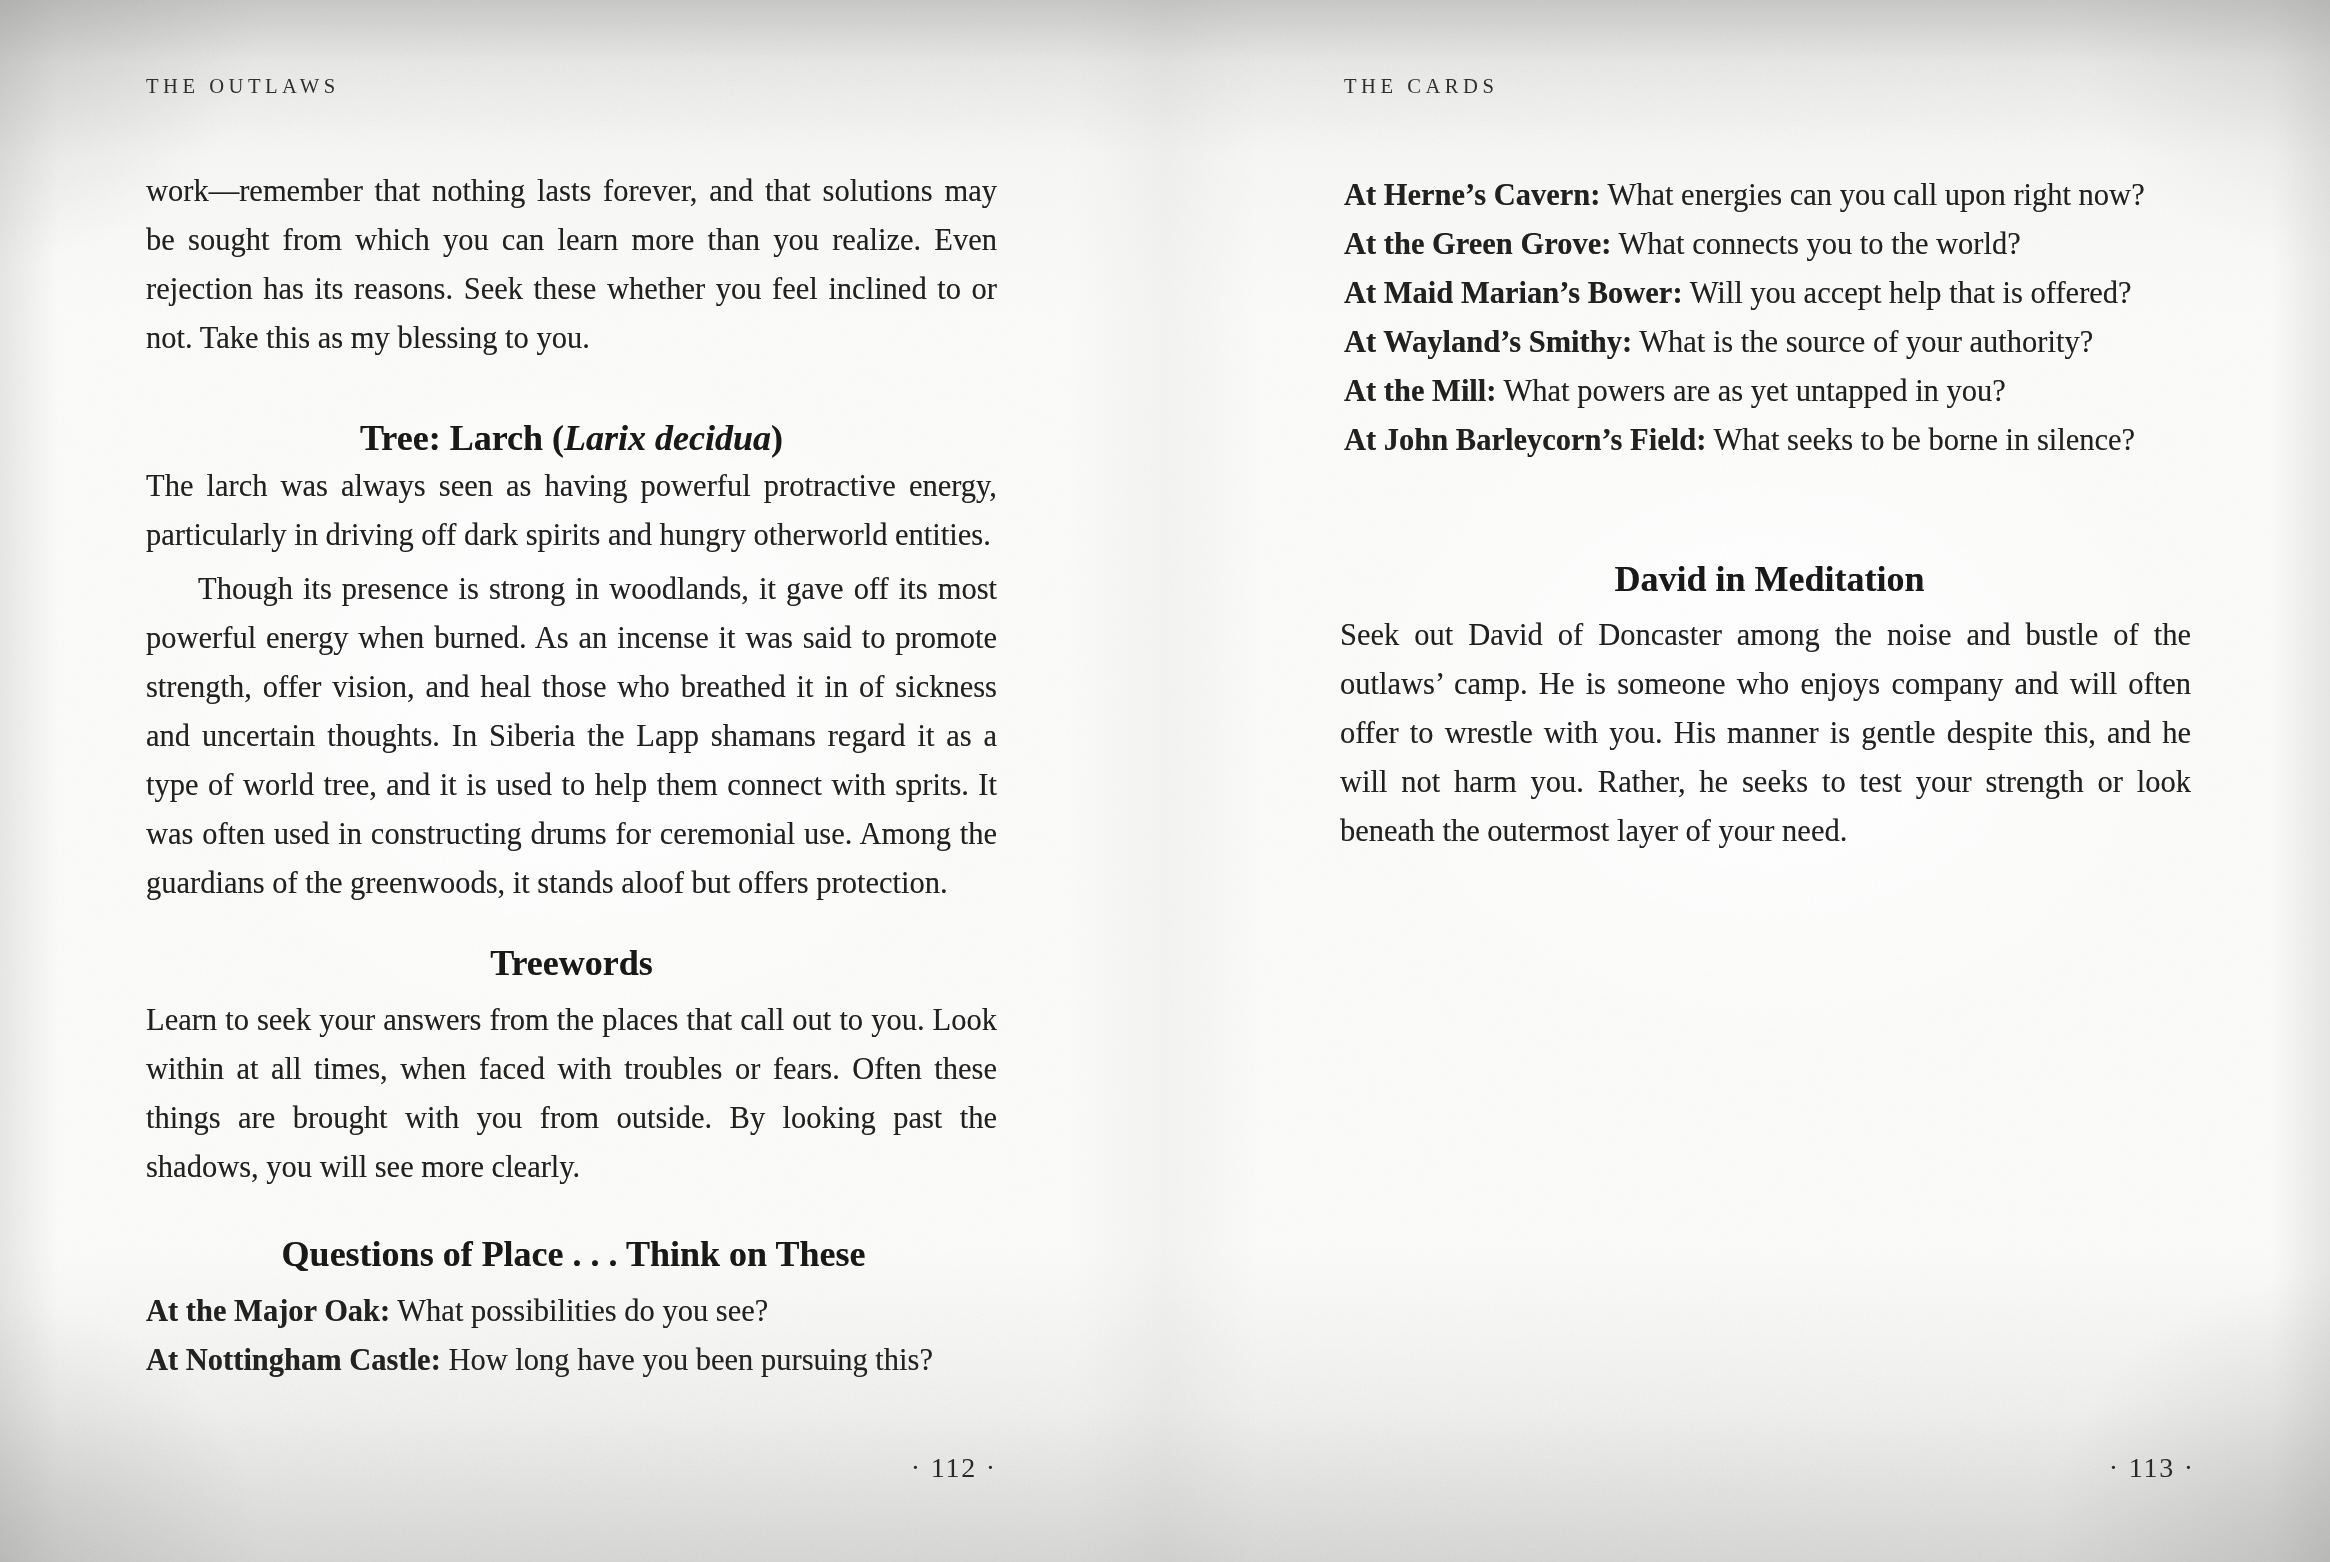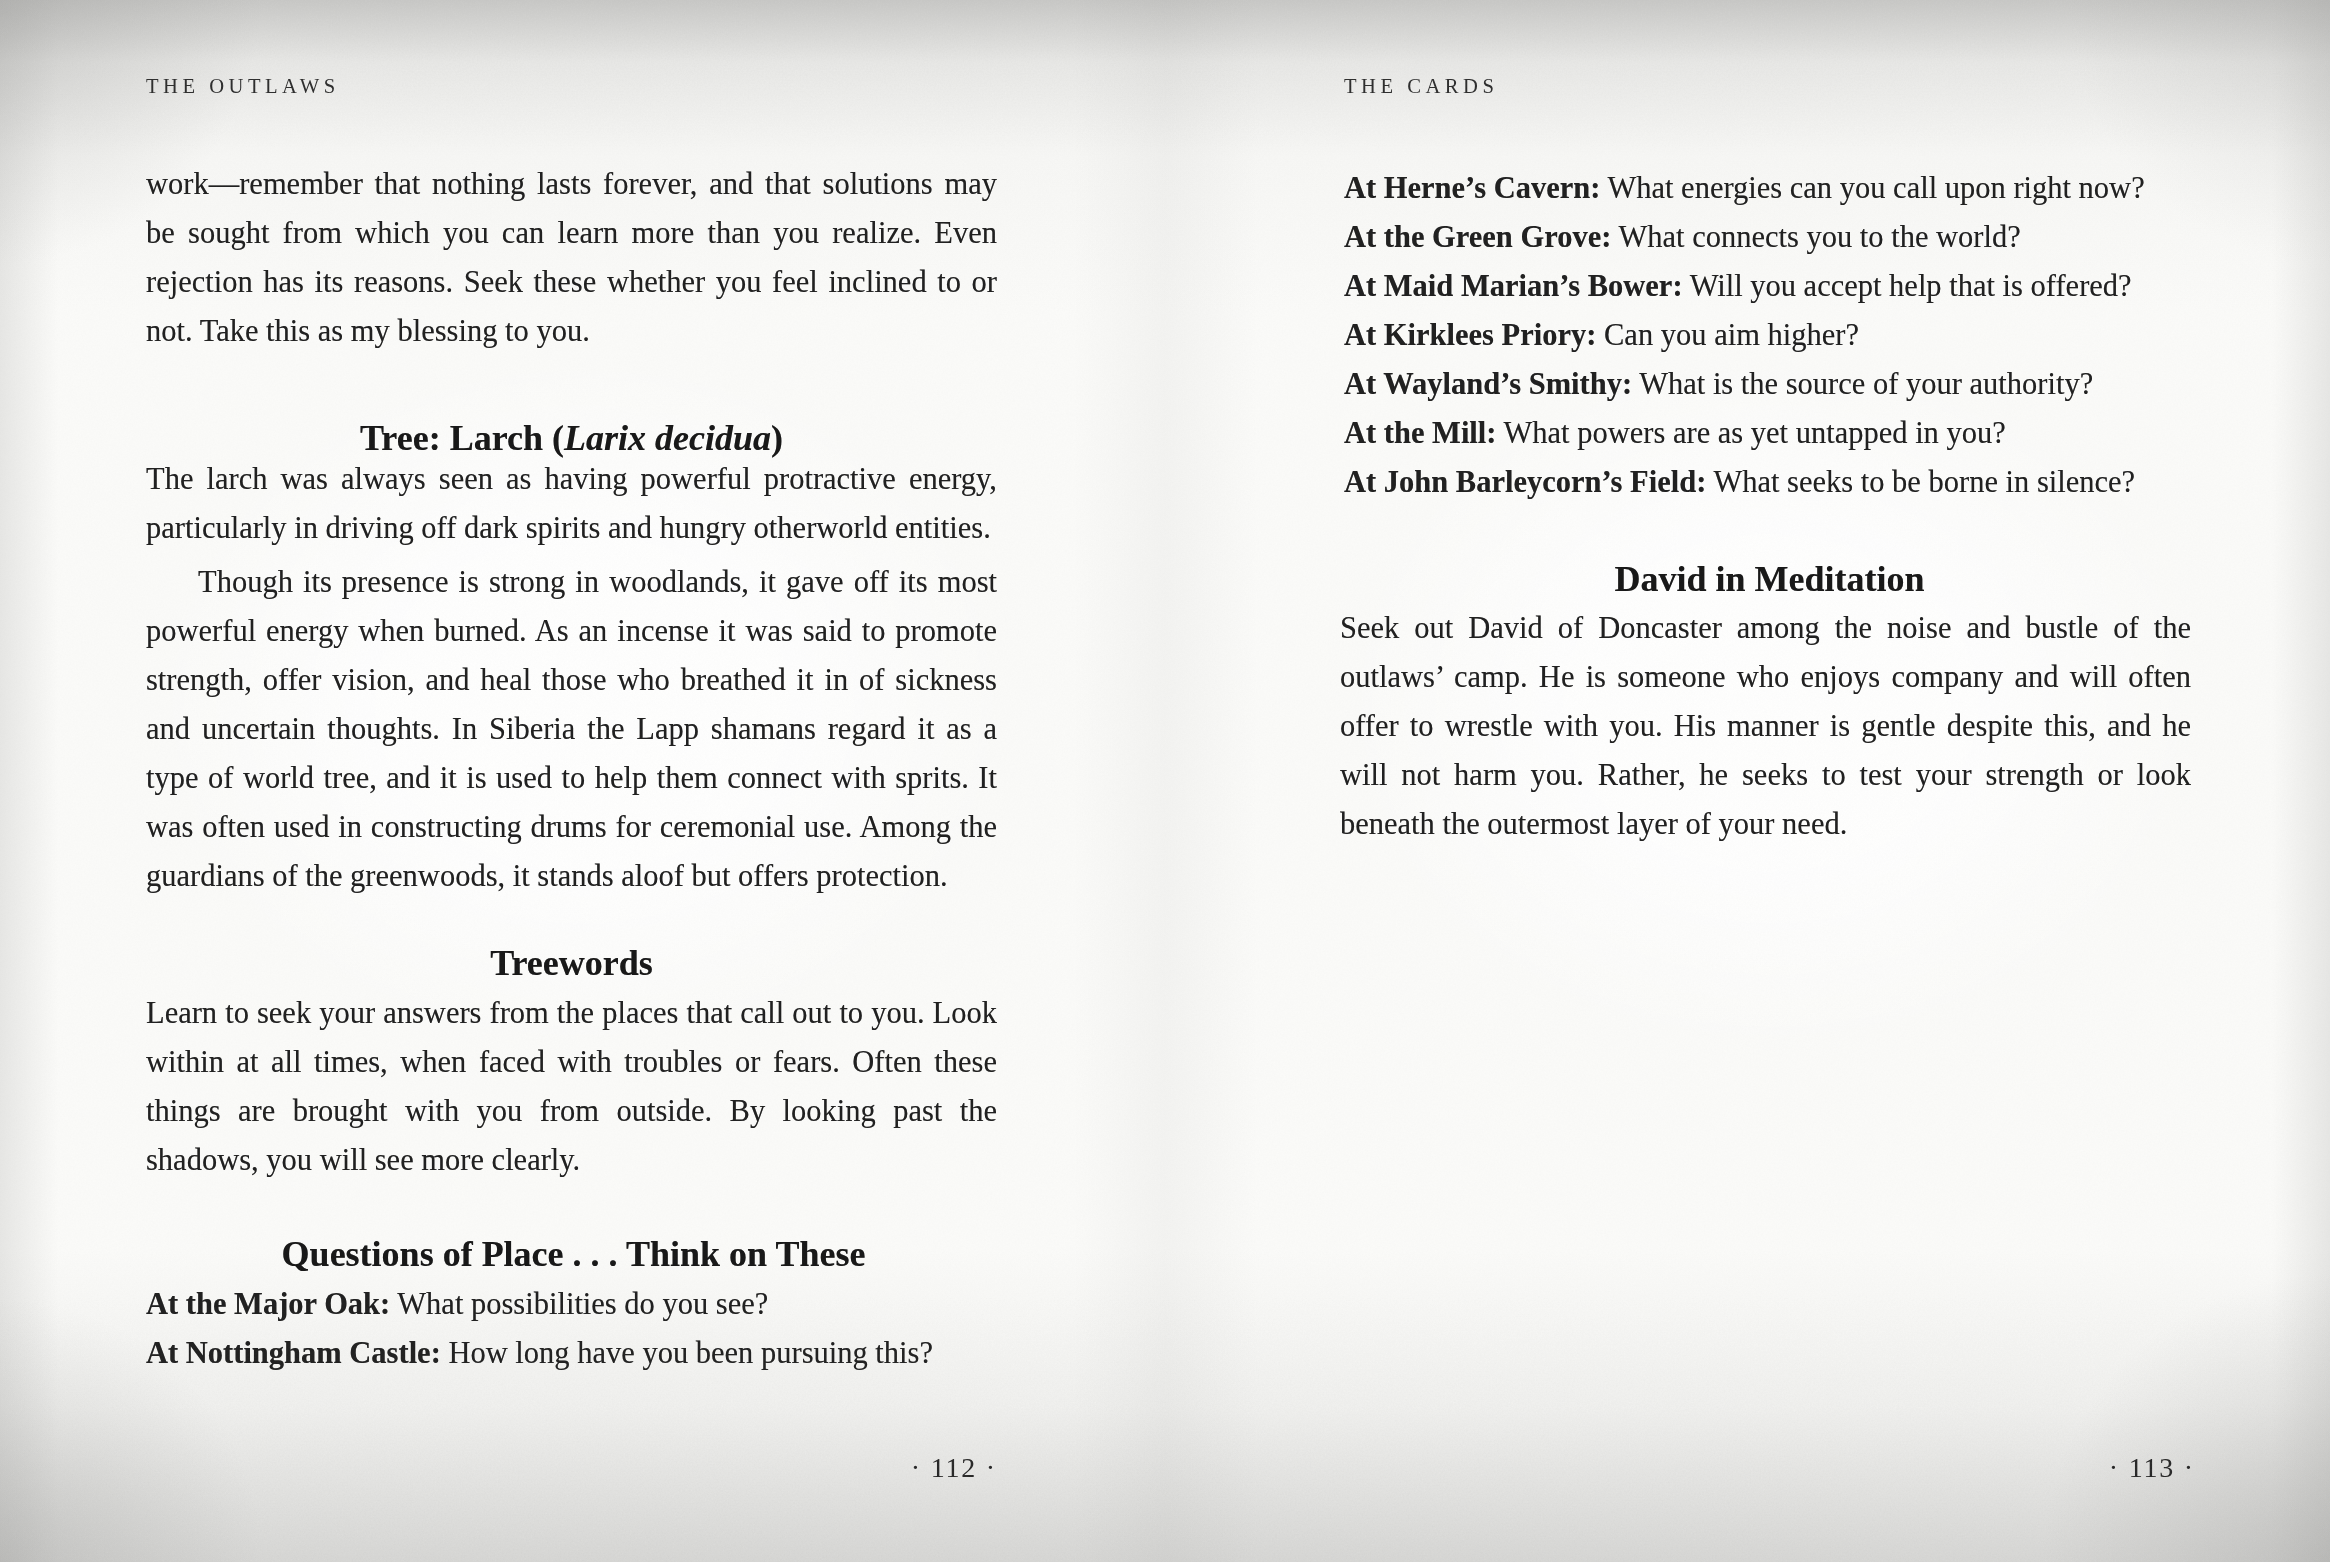--- a/index.html
+++ b/index.html
@@ -57,20 +57,21 @@
     color: #2a2a2a;
     width: 851px;
     font-variant: normal;
   }
   .body {
     font-size: 30.5px;
     line-height: 49px;
     width: 851px;
     color: #1e1e1e;
     text-shadow: 0 0 0.4px rgba(30,30,30,0.45);
+    margin-top: 7px;
   }
   .just { text-align: justify; }
   .indent { text-indent: 52px; }
   .heading {
     font-size: 36px;
     line-height: 41px;
     font-weight: bold;
     color: #161616;
     width: 851px;
     white-space: nowrap;
@@ -125,21 +126,20 @@
     <footer class="block page-number" style="left:146px; top:1453px;">· 112 ·</footer>
   </section>
 
   <section>
     <header class="block running-head" style="left:1344px; top:75px;">THE CARDS</header>
 
     <div class="block body qlist" style="left:1344px; top:164px;">
       <p><span class="qlabel">At Herne’s Cavern:</span> <span>What energies can you call upon right now?</span></p>
       <p><span class="qlabel">At the Green Grove:</span> <span>What connects you to the world?</span></p>
       <p><span class="qlabel">At Maid Marian’s Bower:</span> <span>Will you accept help that is offered?</span></p>
-      <p><span class="qlabel">At Kirklees Priory:</span> <span>Can you aim higher?</span></p>
       <p><span class="qlabel">At Wayland’s Smithy:</span> <span>What is the source of your authority?</span></p>
       <p><span class="qlabel">At the Mill:</span> <span>What powers are as yet untapped in you?</span></p>
       <p><span class="qlabel">At John Barleycorn’s Field:</span> <span>What seeks to be borne in silence?</span></p>
     </div>
 
     <h2 class="block heading" style="left:1344px; top:559px;font-family:Liberation Serif, serif;">David in Meditation</h2>
 
     <p class="block body just" style="left:1340px; top:604px;">Seek out David of Doncaster among the noise and bustle of the outlaws’ camp. He is someone who enjoys company and will often offer to wrestle with you. His manner is gentle despite this, and he will not harm you. Rather, he seeks to test your strength or look beneath the outermost layer of your need.</p>
 
     <footer class="block page-number" style="left:1344px; top:1453px;">· 113 ·</footer>

